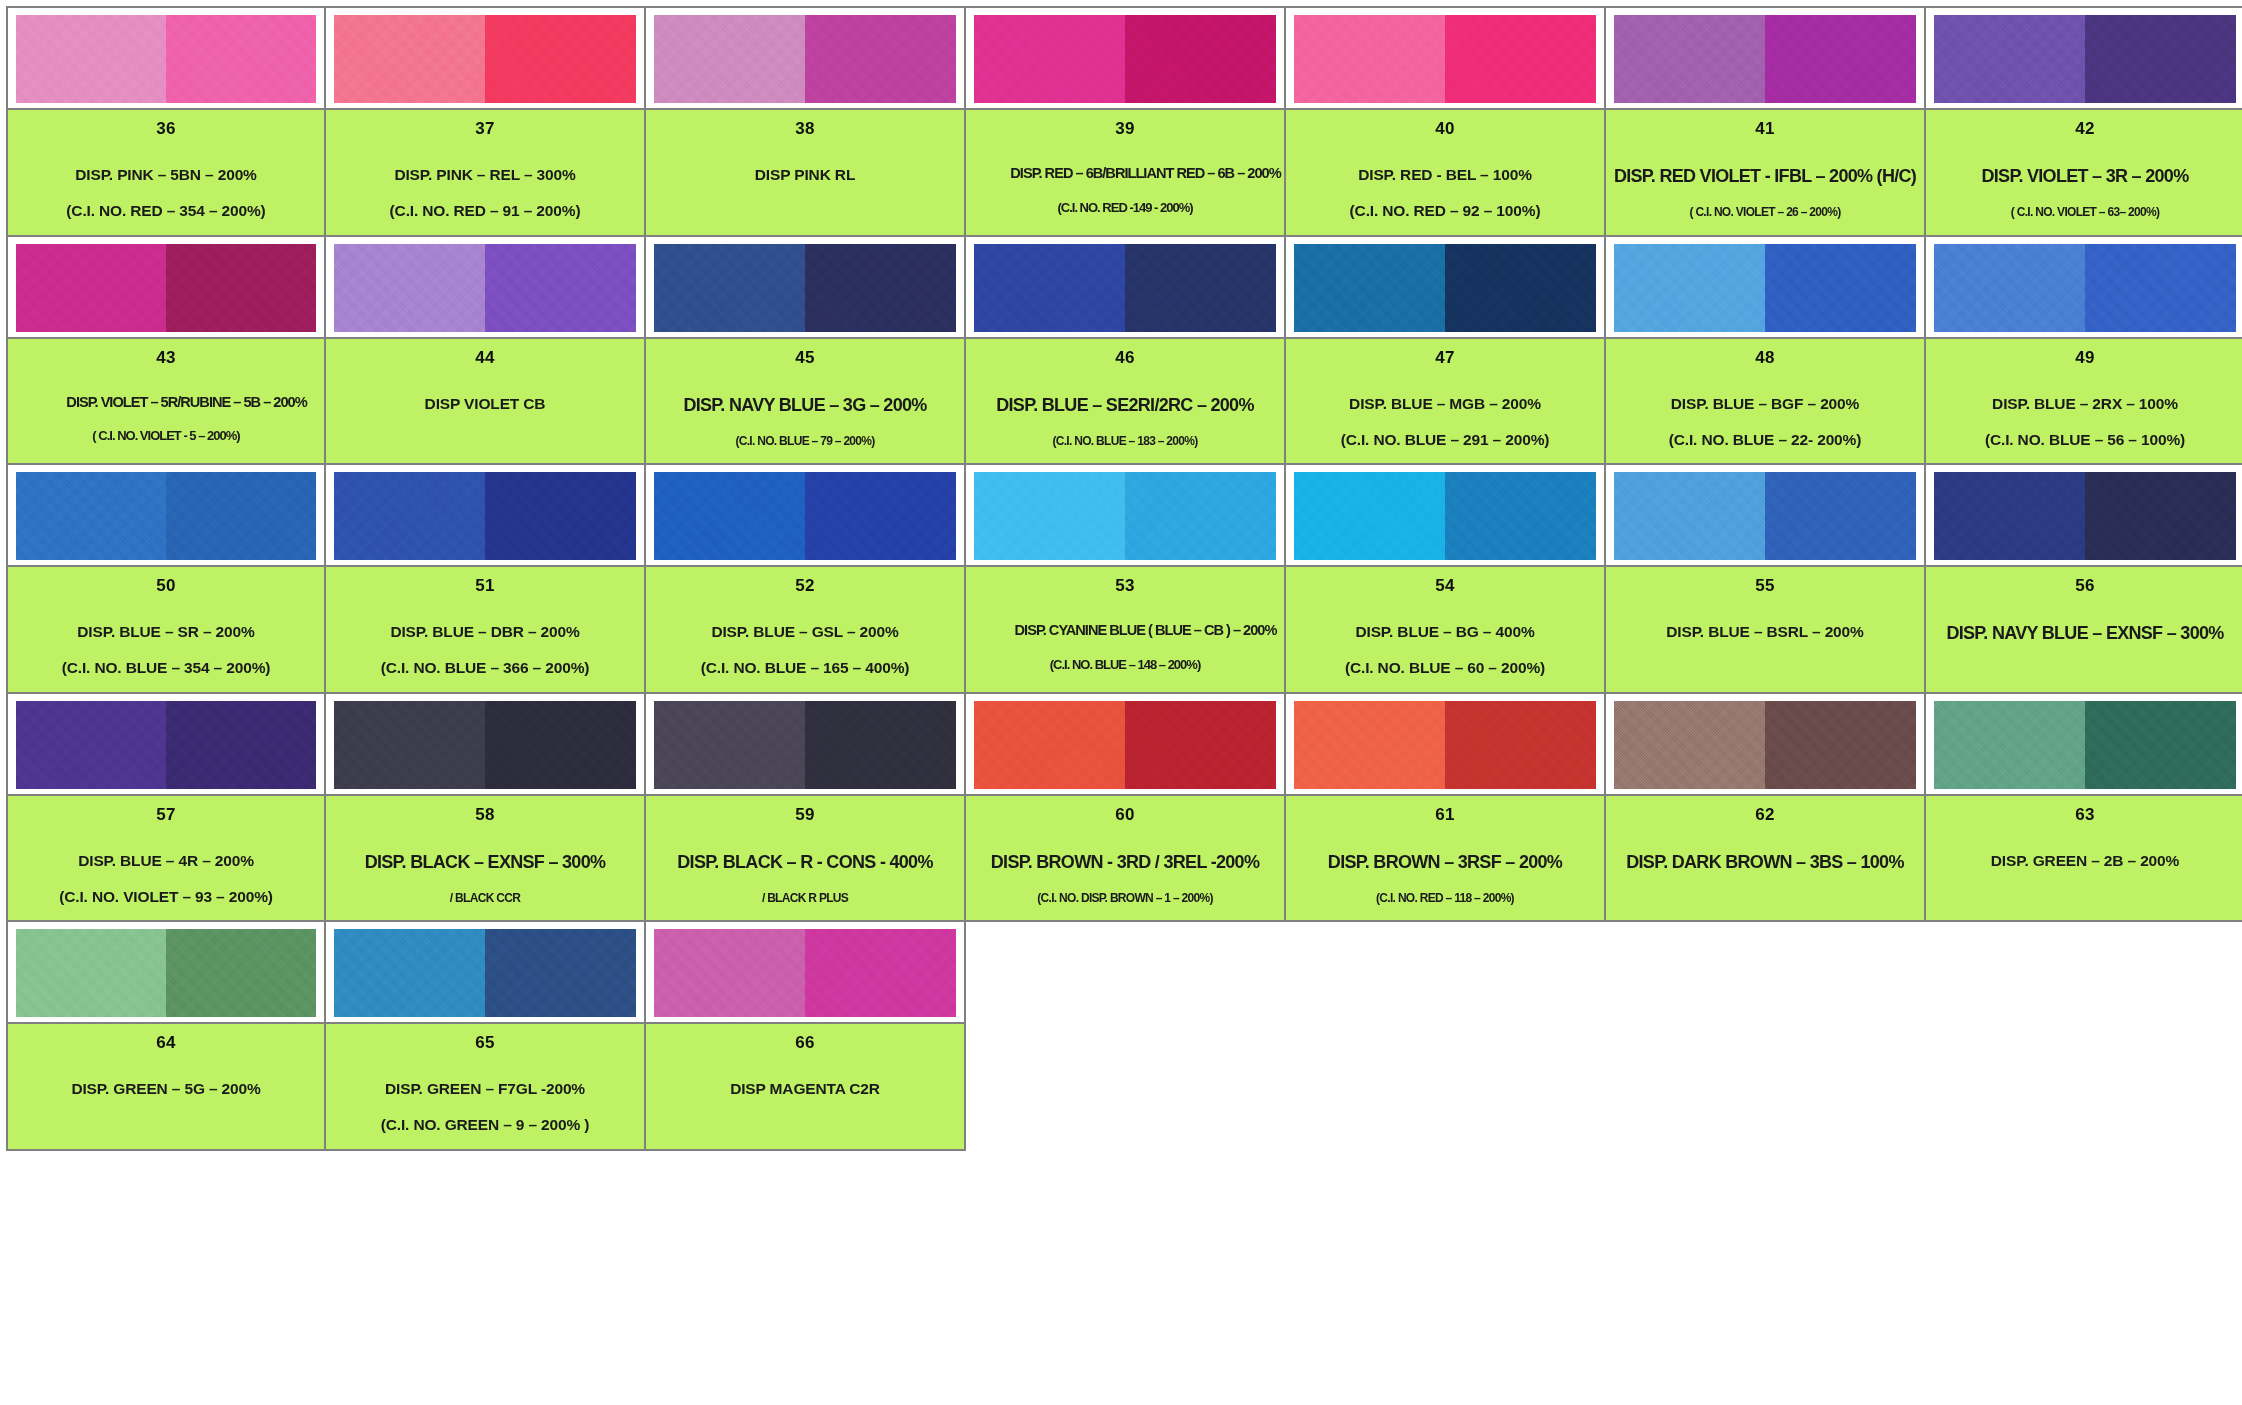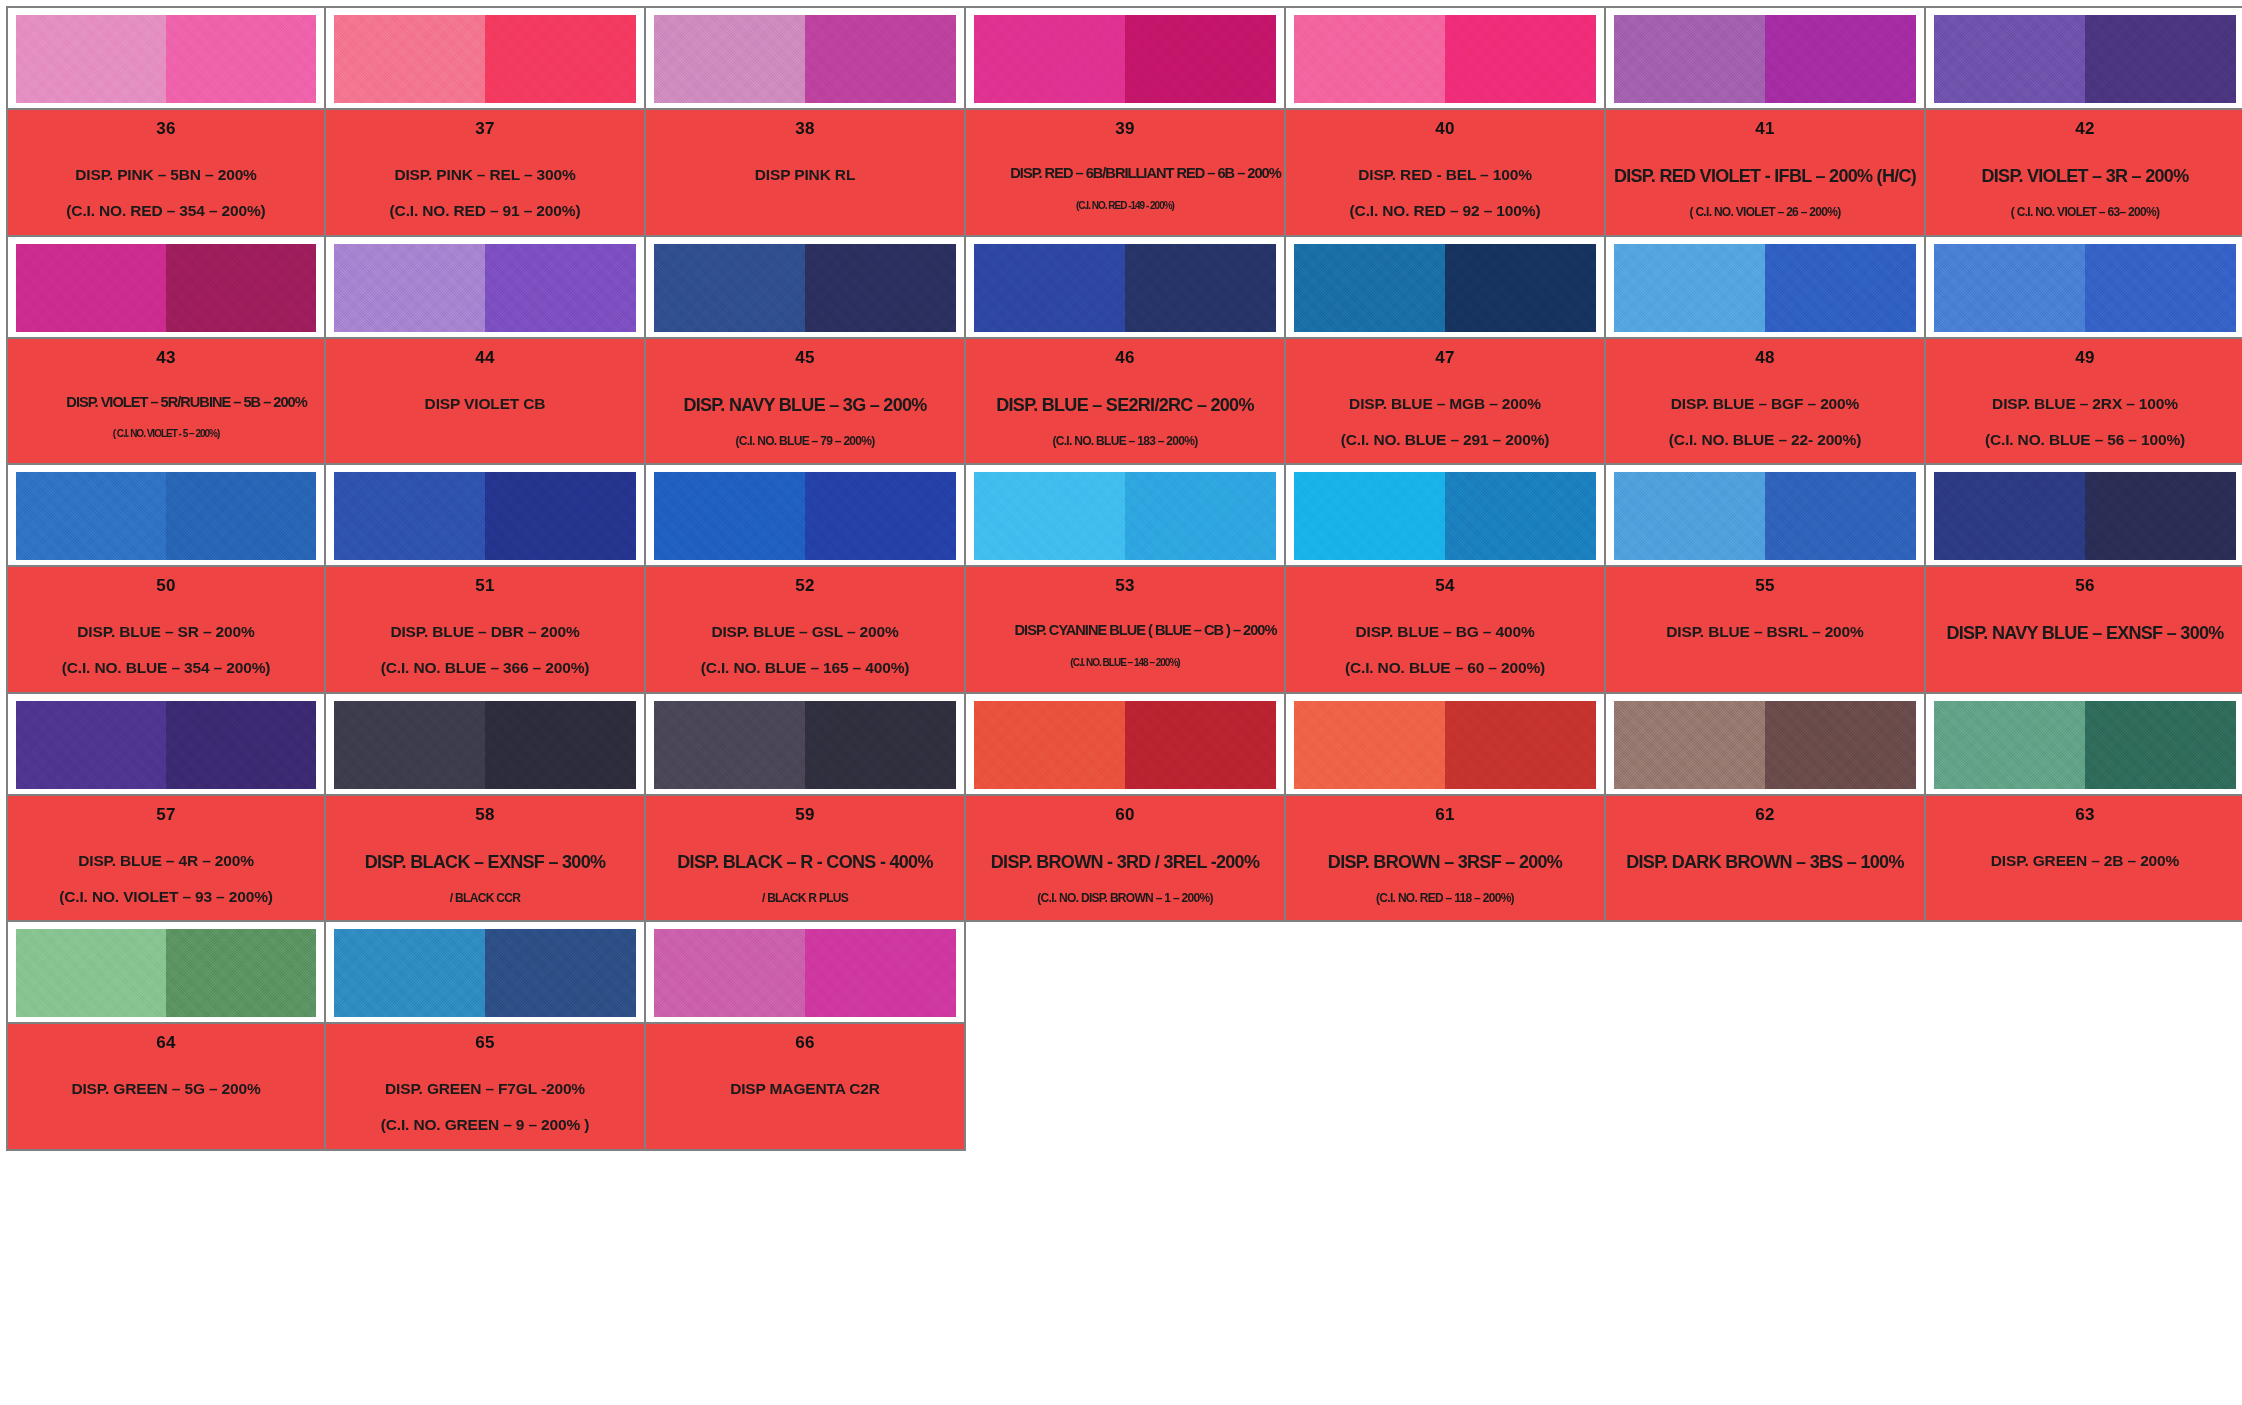--- a/index.html
+++ b/index.html
@@ -31,21 +31,21 @@
     width: 2240px;
   }
 
   
   .cell {
     position: relative;
     box-sizing: border-box;
     width: 320px;
     border-right: 2px solid #808080;
     border-bottom: 2px solid #808080;
-    background: #ef4444;
+    background: #bef264;
     display: flex;
     flex-direction: column;
   }
   .cell.firstcol {
     border-left: 2px solid #808080;
   }
   .cell.firstrow {
     border-top: 2px solid #808080;
   }
   .cell.empty {
@@ -130,21 +130,21 @@
     letter-spacing: -0.15px;
     white-space: nowrap;
     margin-top: 13px;
   }
   .desc2.tight {
     letter-spacing: -0.7px;
     font-size: 12px;
   }
   .desc2.tighter {
     letter-spacing: -1.0px;
-    font-size: 10px;
+    font-size: 13px;
   }
   .desc2:empty { display: none; }
   .desc:empty { display: none; }
 
   
   .caption.single .desc { margin-bottom: 0; }
 </style>
 </head>
 <body>
 

